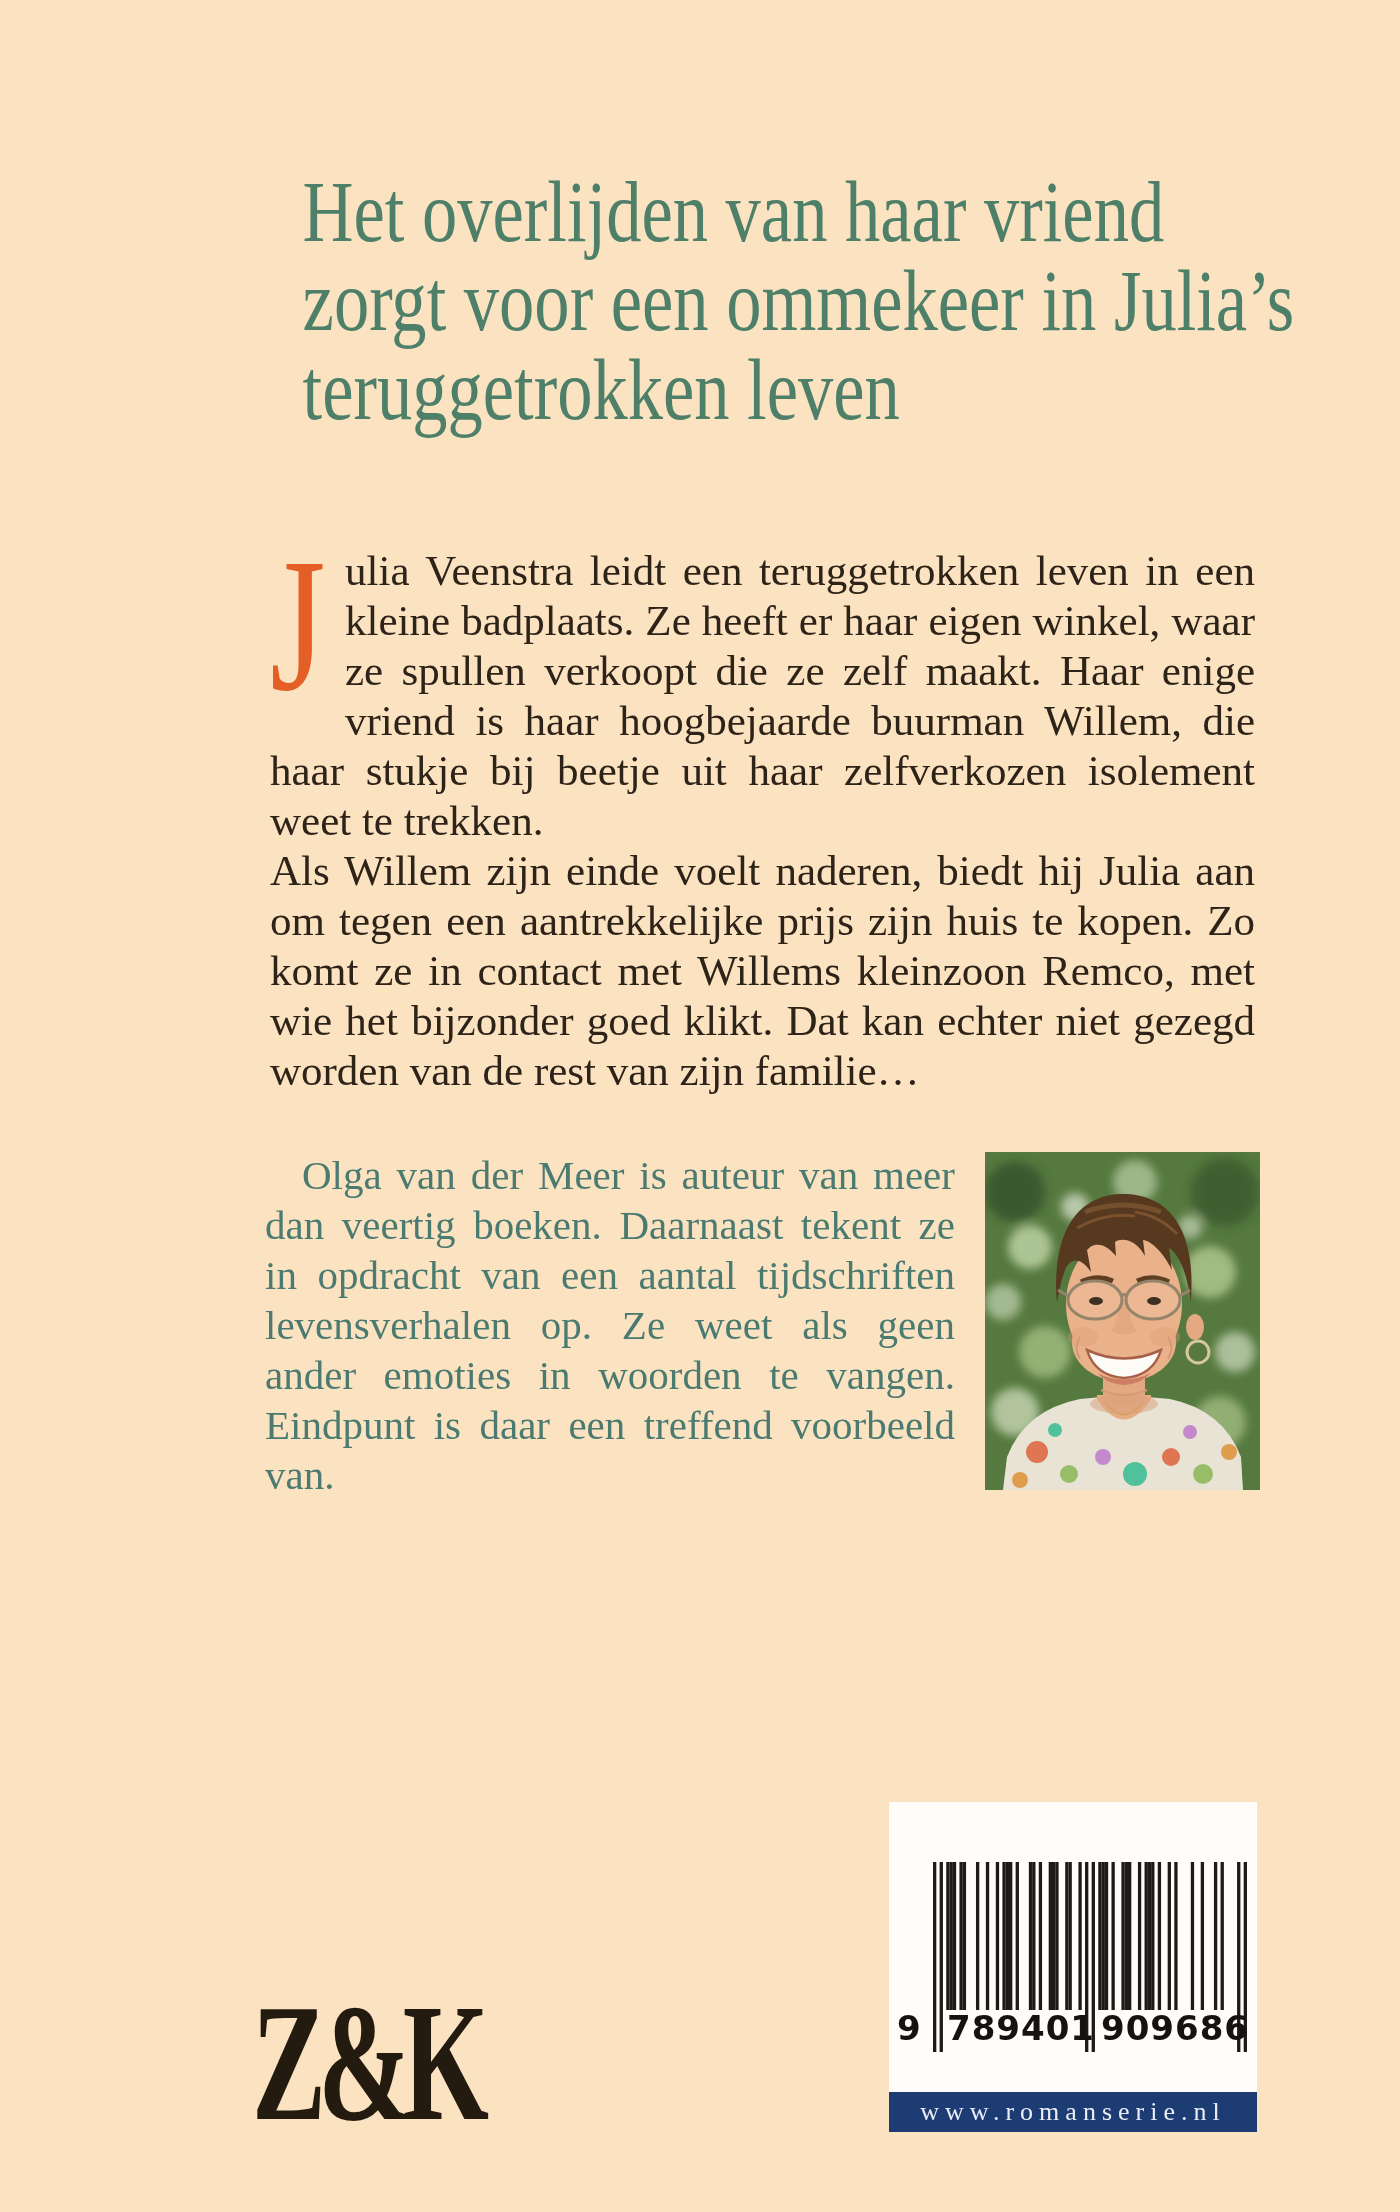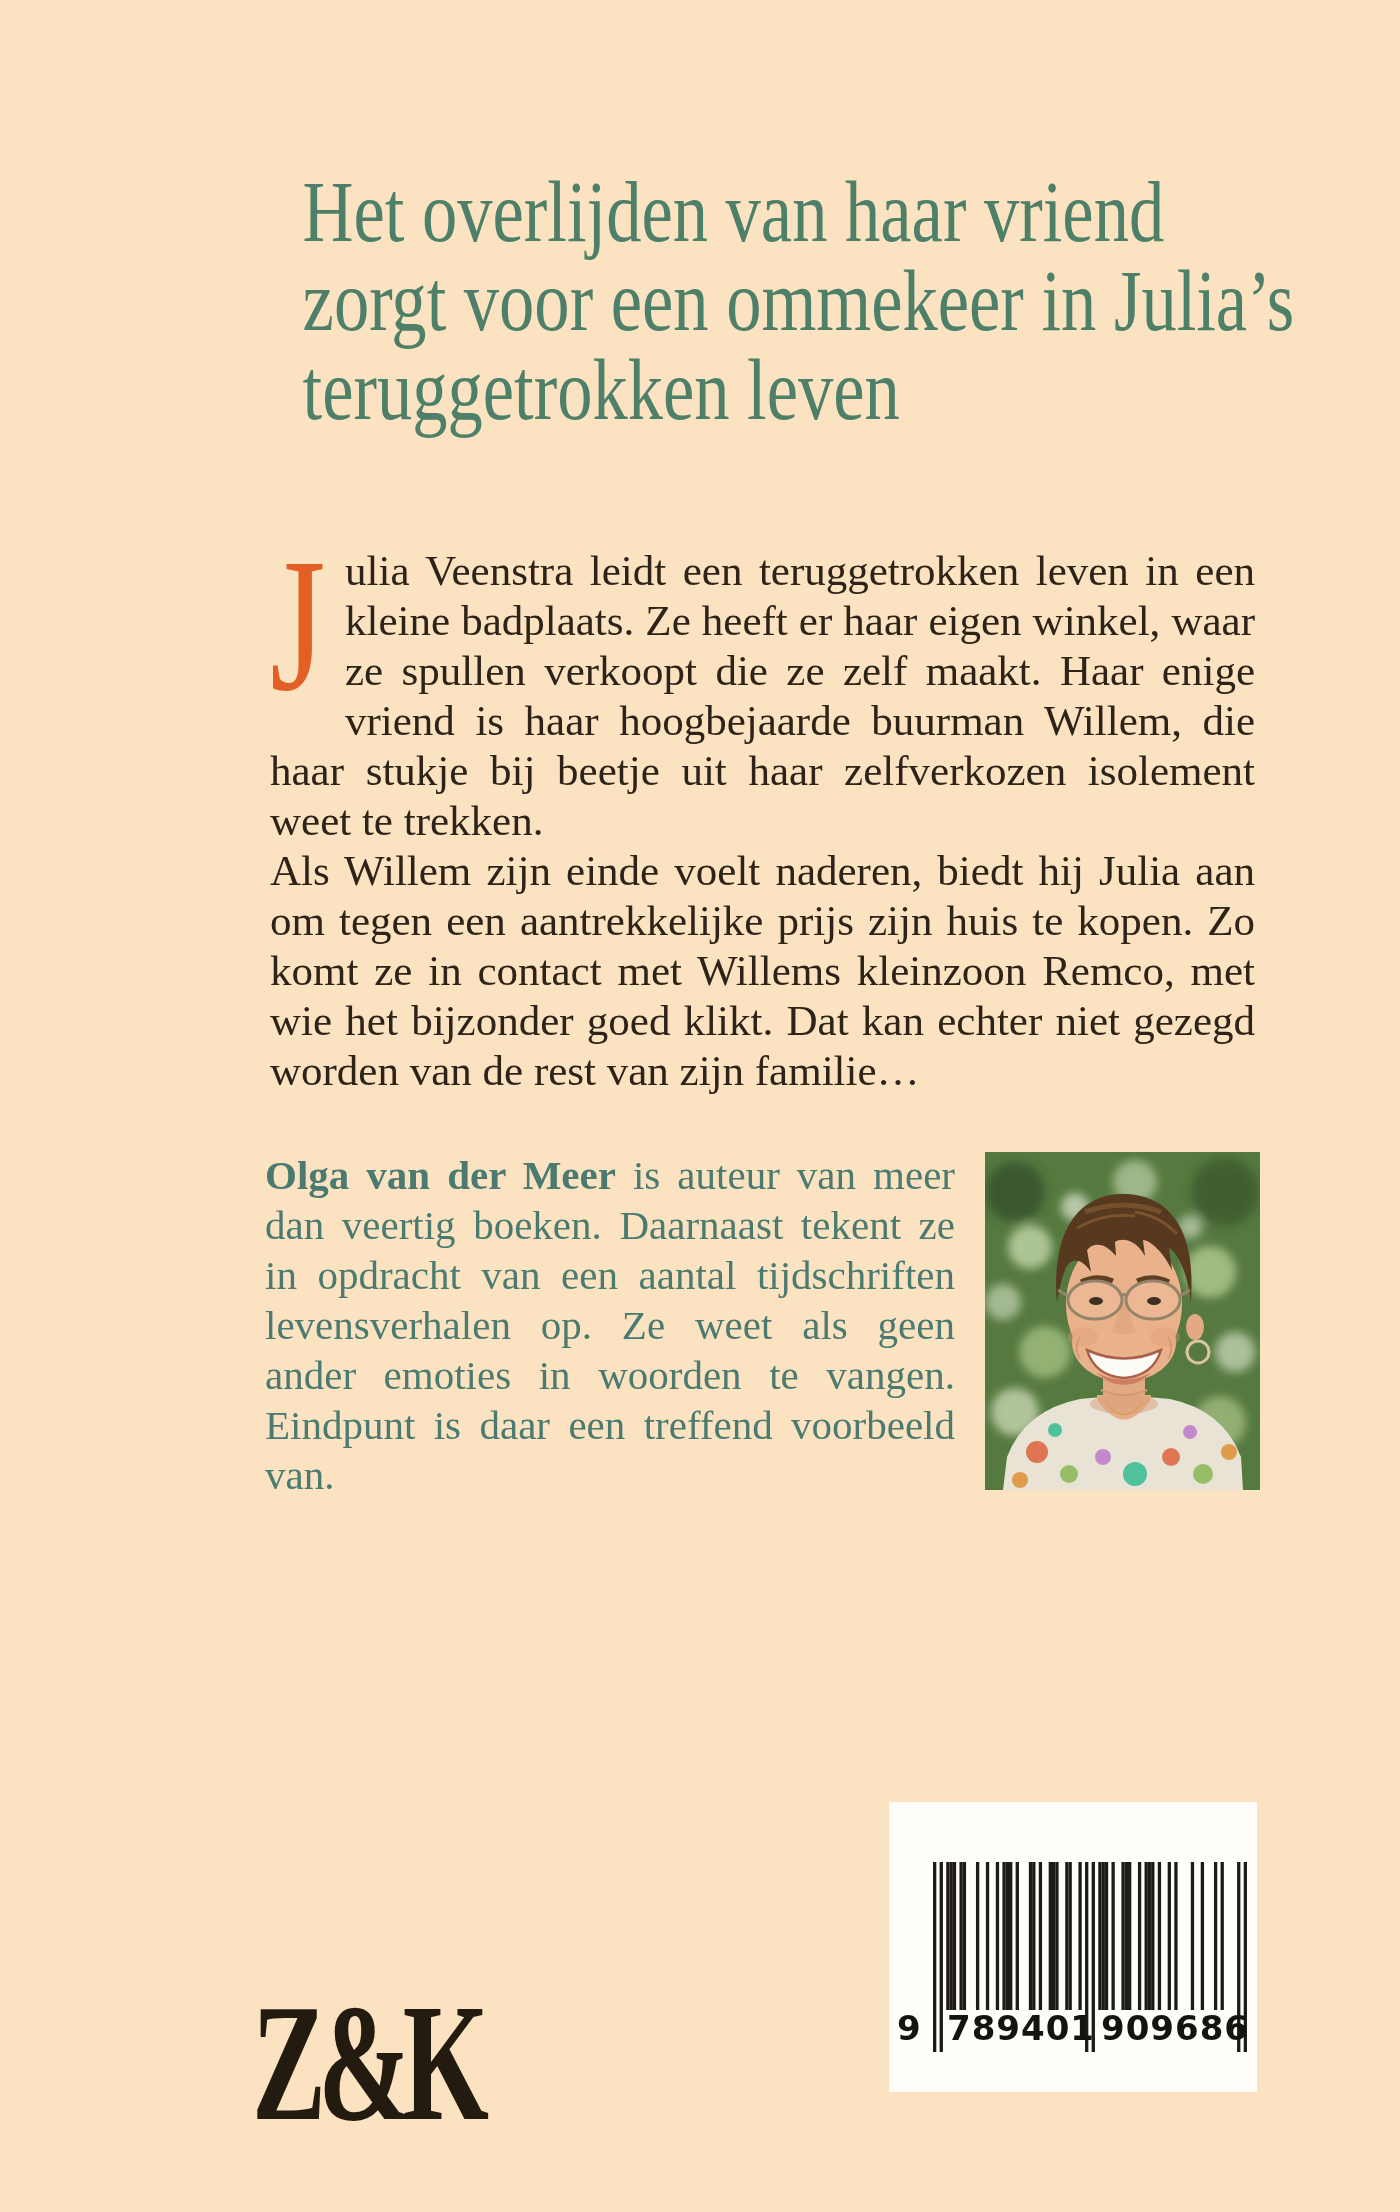--- a/index.html
+++ b/index.html
@@ -35,21 +35,21 @@
     color:#e35f25;
     transform:scaleX(0.75);transform-origin:left top;
   }
   
   .bio{
     position:absolute;left:265px;top:1150px;width:690px;
     color:#4a7a70;
     font-size:41px;line-height:50px;
     text-align:justify;
   }
-  .bio-name{font-weight:bold;}
+  .bio-name{font-weight:normal;margin-left:37px;}
   .bio-italic{}
   
   .photo{
     position:absolute;left:985px;top:1152px;width:275px;height:338px;
     display:block;
   }
   
   .isbn-block{position:absolute;left:889px;top:1802px;width:368px;}
   .isbn-white{position:relative;width:368px;height:290px;background:#fefdfa;}
   .isbn-line{
@@ -220,17 +220,20 @@
           <rect x="267.73" y="0" width="3.31" height="148"></rect>
           <rect x="280.95" y="0" width="3.31" height="148"></rect>
           <rect x="287.56" y="0" width="3.31" height="148"></rect>
           <rect x="304.08" y="0" width="3.31" height="190"></rect>
           <rect x="310.69" y="0" width="3.31" height="190"></rect>
         </svg>
       <span class="bd bd-lead">9</span>
       <span class="bd bd-g1">789401</span>
       <span class="bd bd-g2">909686</span>
     </div>
+    <div class="isbn-bar">
+      <span>www.romanserie.nl</span>
+    </div>
   </div>
 
   <div class="zk">Z&amp;K</div>
 
 </div>
 
 </body></html>

